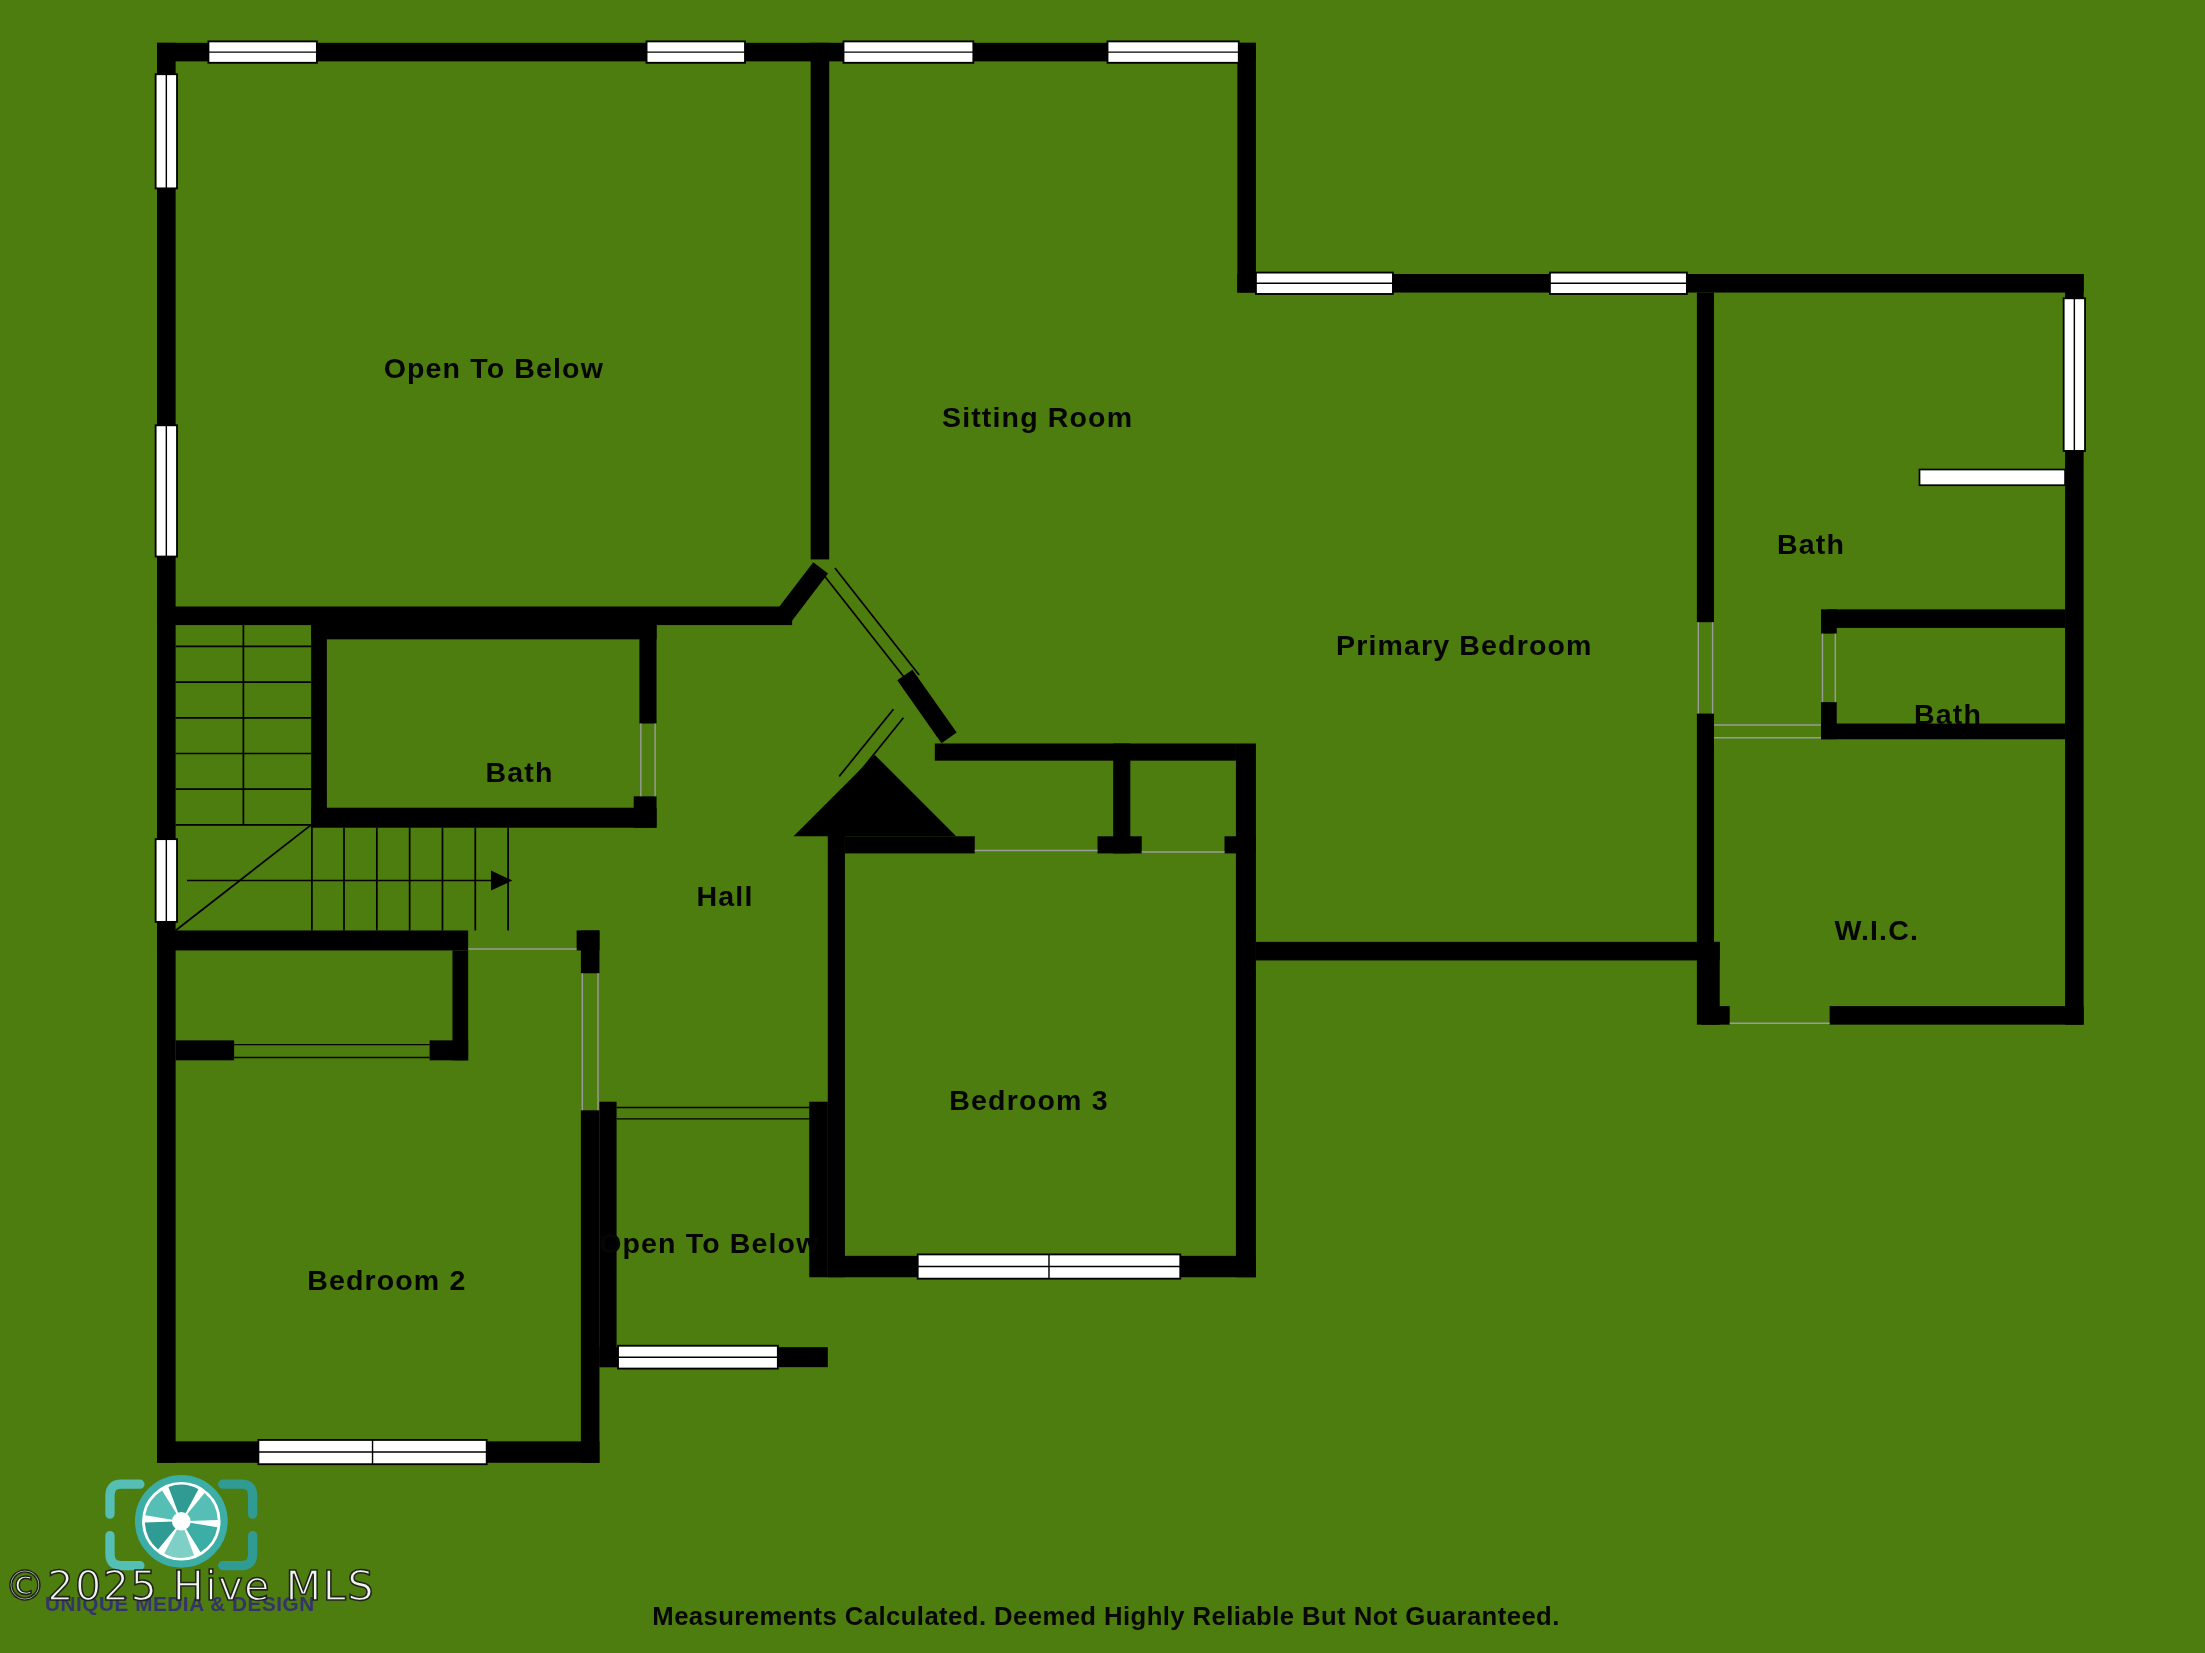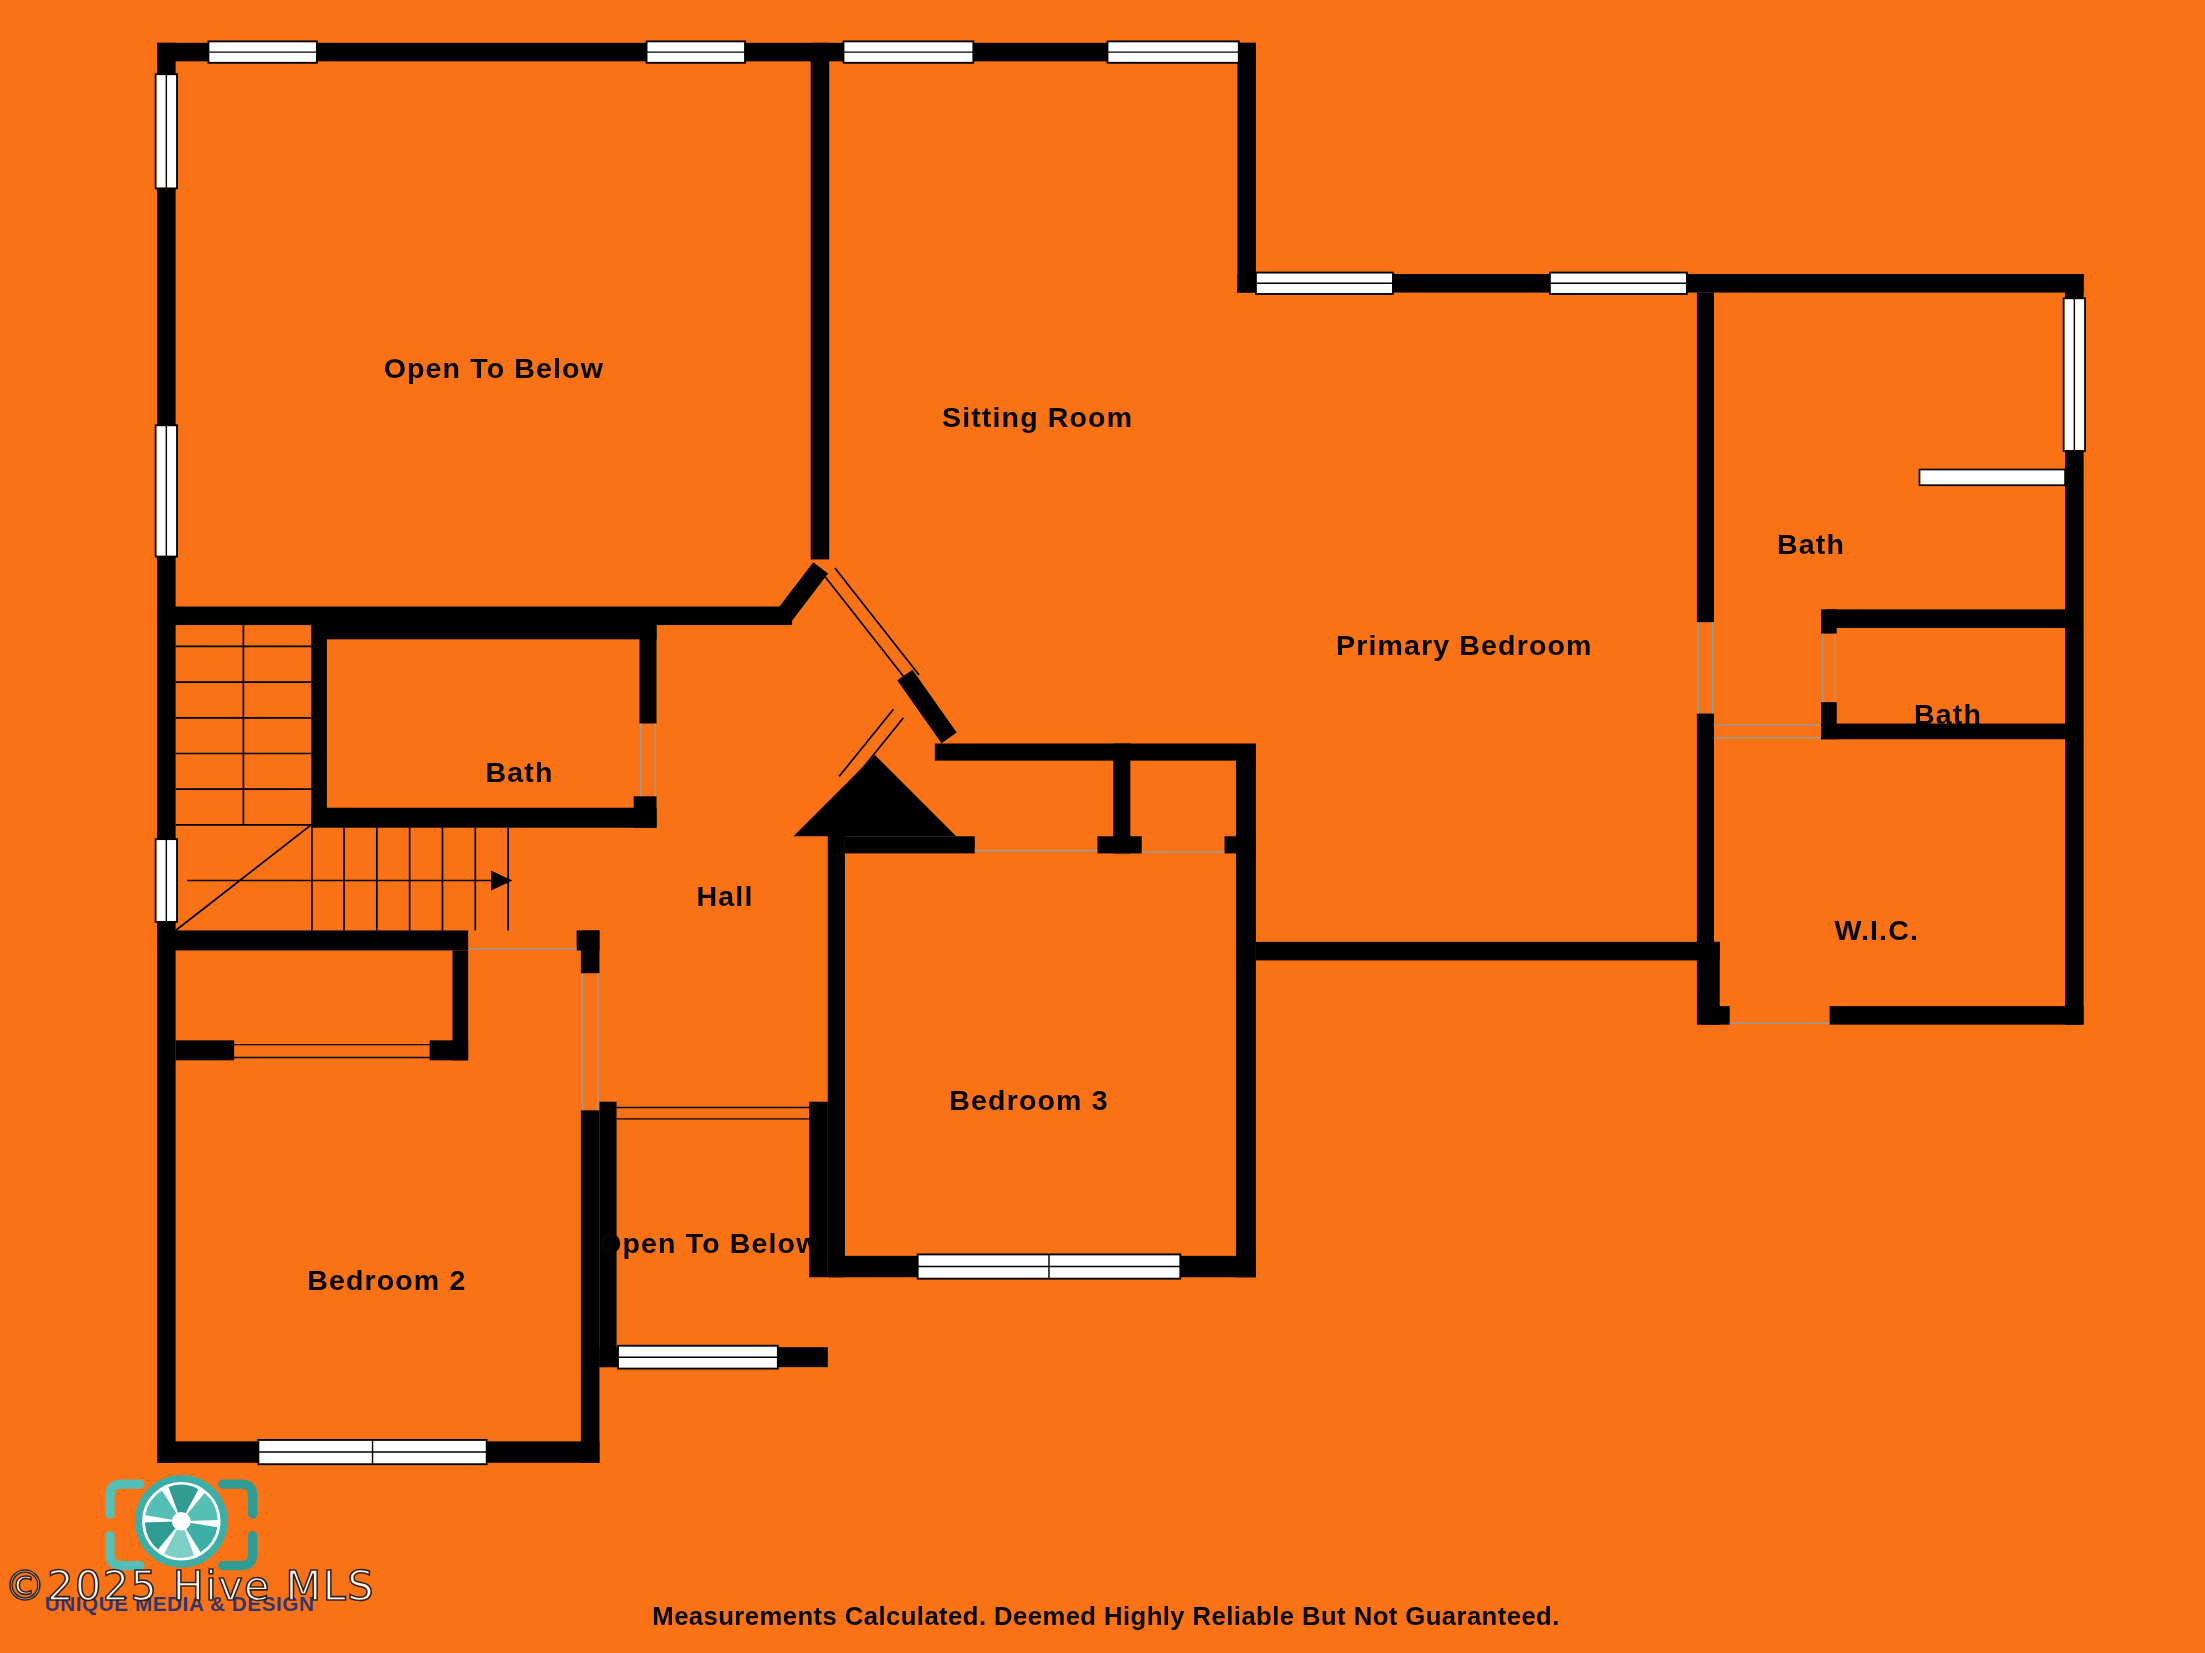--- a/index.html
+++ b/index.html
@@ -1,16 +1,16 @@
 <!DOCTYPE html>
 <html style="font-size:11.8px"><head>
 <meta charset="utf-8">
 <style>
   html,body{margin:0;padding:0;background:#ffffff;}
-  .page{position:relative;width:2205px;height:1654px;background:#f97316;overflow:hidden;}
+  .page{position:relative;width:2205px;height:1654px;background:#4d7c0f;overflow:hidden;}
   svg{display:block;width:100%;height:100%;}
   .room-label{font-family:"Liberation Sans",sans-serif;font-weight:bold;font-size:20px;letter-spacing:.8px;fill:#050505;}
   .disclaimer{font-family:"Liberation Sans",sans-serif;font-weight:bold;font-size:18px;letter-spacing:.3px;fill:#070707;}
   .wordmark{font-family:"Liberation Sans",sans-serif;font-weight:bold;font-size:14.5px;letter-spacing:.4px;}
   .watermark{font-family:"DejaVu Sans",sans-serif;font-size:29px;letter-spacing:1px;fill:#ffffff;stroke:#1c1c1c;stroke-width:1.1px;opacity:.92;}
   .wall-line{stroke:#000;stroke-width:13;}
   .leaf{stroke:#000;stroke-width:1.2;}
   .hair{stroke:#9b9b9b;stroke-width:1;}
   .stair{stroke:#000;stroke-width:1.2;fill:none;}
   .win{fill:#fff;stroke:#000;stroke-width:1.3;}

